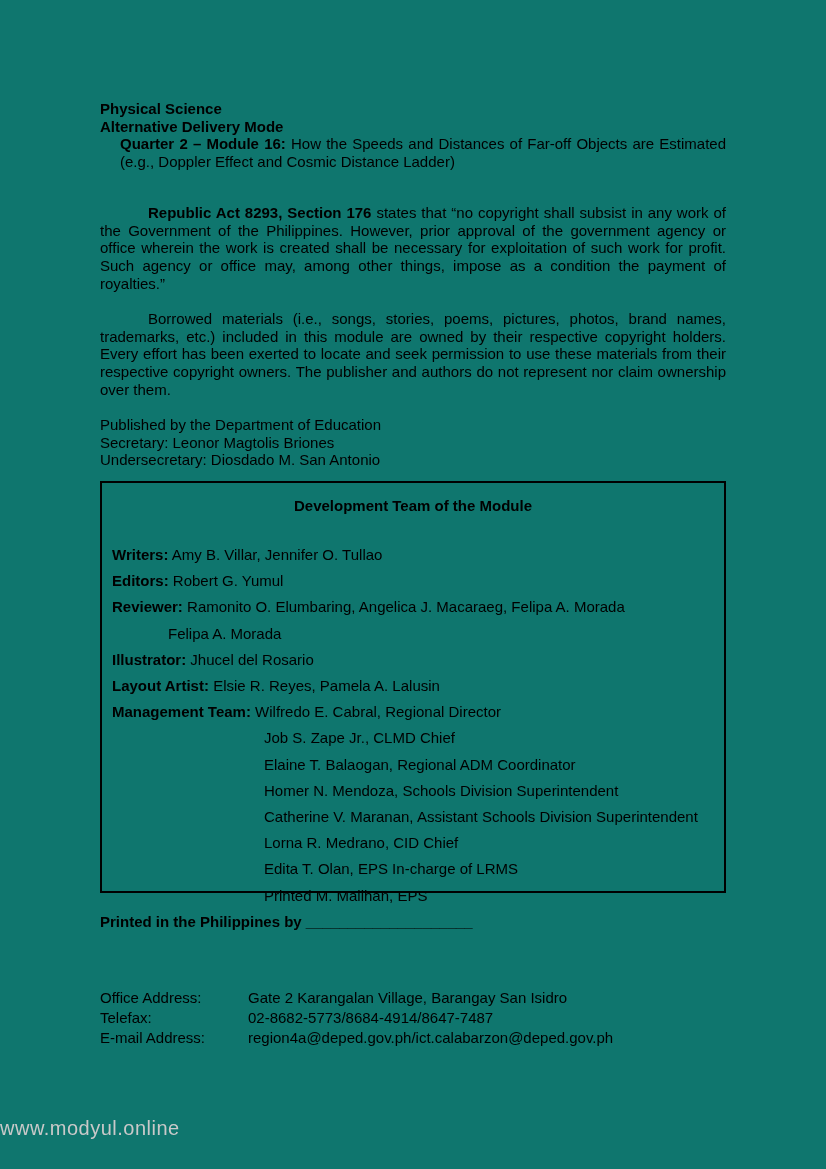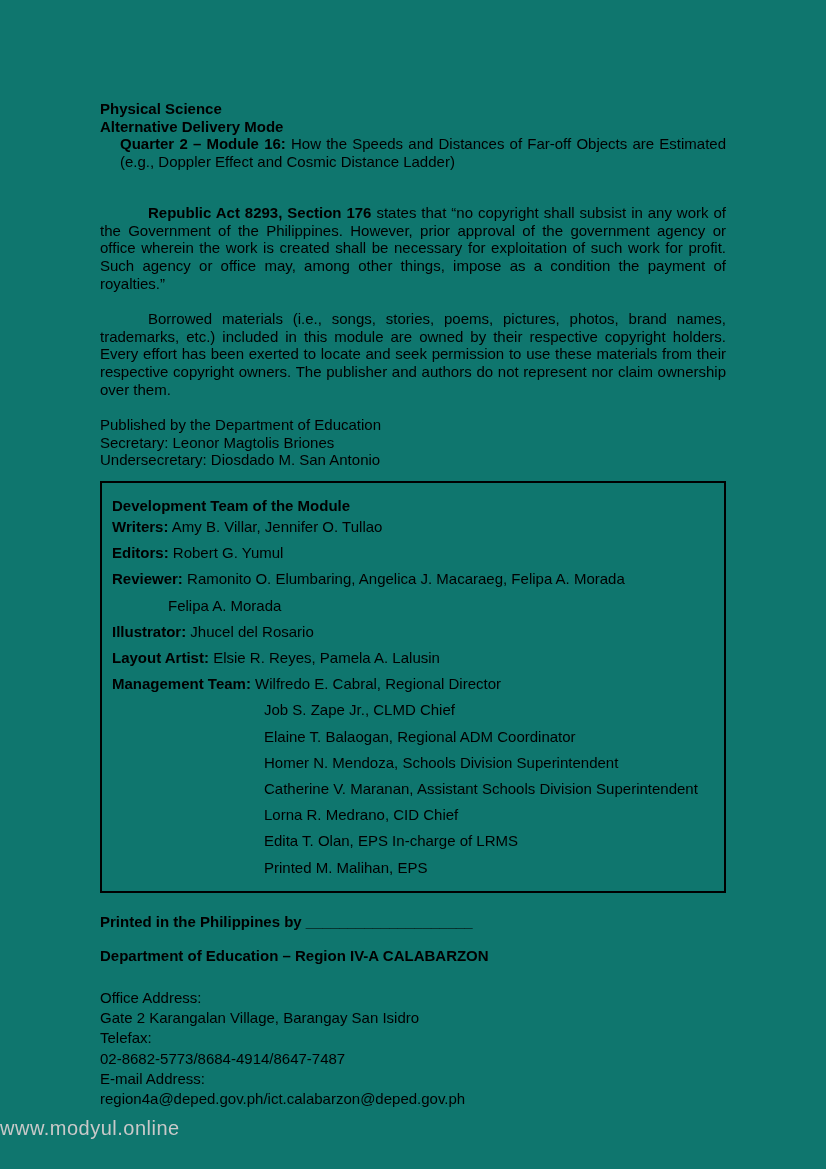--- a/index.html
+++ b/index.html
@@ -39,37 +39,37 @@
   .published { top: 416px; }
   
   .dev-box {
     top: 481px;
     height: 412px;
     border: 2px solid #000000;
     box-sizing: border-box;
     padding: 14px 10px 0 10px;
   }
   .dev-box-title {
-    text-align: left;
+    text-align: center;
     font-weight: bold;
     line-height: 17px;
-    margin-bottom: 0;
+    margin-bottom: 28px;
   }
   .dev-rows .row {
     line-height: 26.2px;
     white-space: nowrap;
   }
   .row .lbl { font-weight: bold; }
   .row.indent1 { padding-left: 56px; }
   .row.indent2 { padding-left: 152px; }
   
   .printed { top: 913px; }
   .region { top: 947px; }
   .contact { top: 988px; line-height: 20.2px; }
-  .contact-row { display: flex; flex-direction: column; }
+  .contact-row { display: flex; }
   .contact-label { width: 148px; flex-shrink: 0; }
   .contact-value { flex: 1; }
   .watermark {
     position: absolute;
     top: 1116px;
     left: 0;
     width: 100%;
     font-size: 20px;
     line-height: 24px;
     color: #c9c9c9;
@@ -116,21 +116,20 @@
       <div class="row indent2"><span>Homer N. Mendoza, Schools Division Superintendent</span></div>
       <div class="row indent2"><span>Catherine V. Maranan, Assistant Schools Division Superintendent</span></div>
       <div class="row indent2"><span>Lorna R. Medrano, CID Chief</span></div>
       <div class="row indent2"><span>Edita T. Olan, EPS In-charge of LRMS</span></div>
       <div class="row indent2"><span>Printed M. Malihan, EPS</span></div>
     </div>
   </div>
 
   <div class="content-block printed b"><span>Printed in the Philippines by </span><span>____________________</span></div>
 
-  <div class="content-block region b">Department of Education – Region IV-A CALABARZON</div>
 
   <div class="content-block contact">
     <div class="contact-row">
       <span class="contact-label">Office Address:</span>
       <span class="contact-value">Gate 2 Karangalan Village, Barangay San Isidro</span>
     </div>
     <div class="contact-row">
       <span class="contact-label"></span>
     </div>
     <div class="contact-row">

